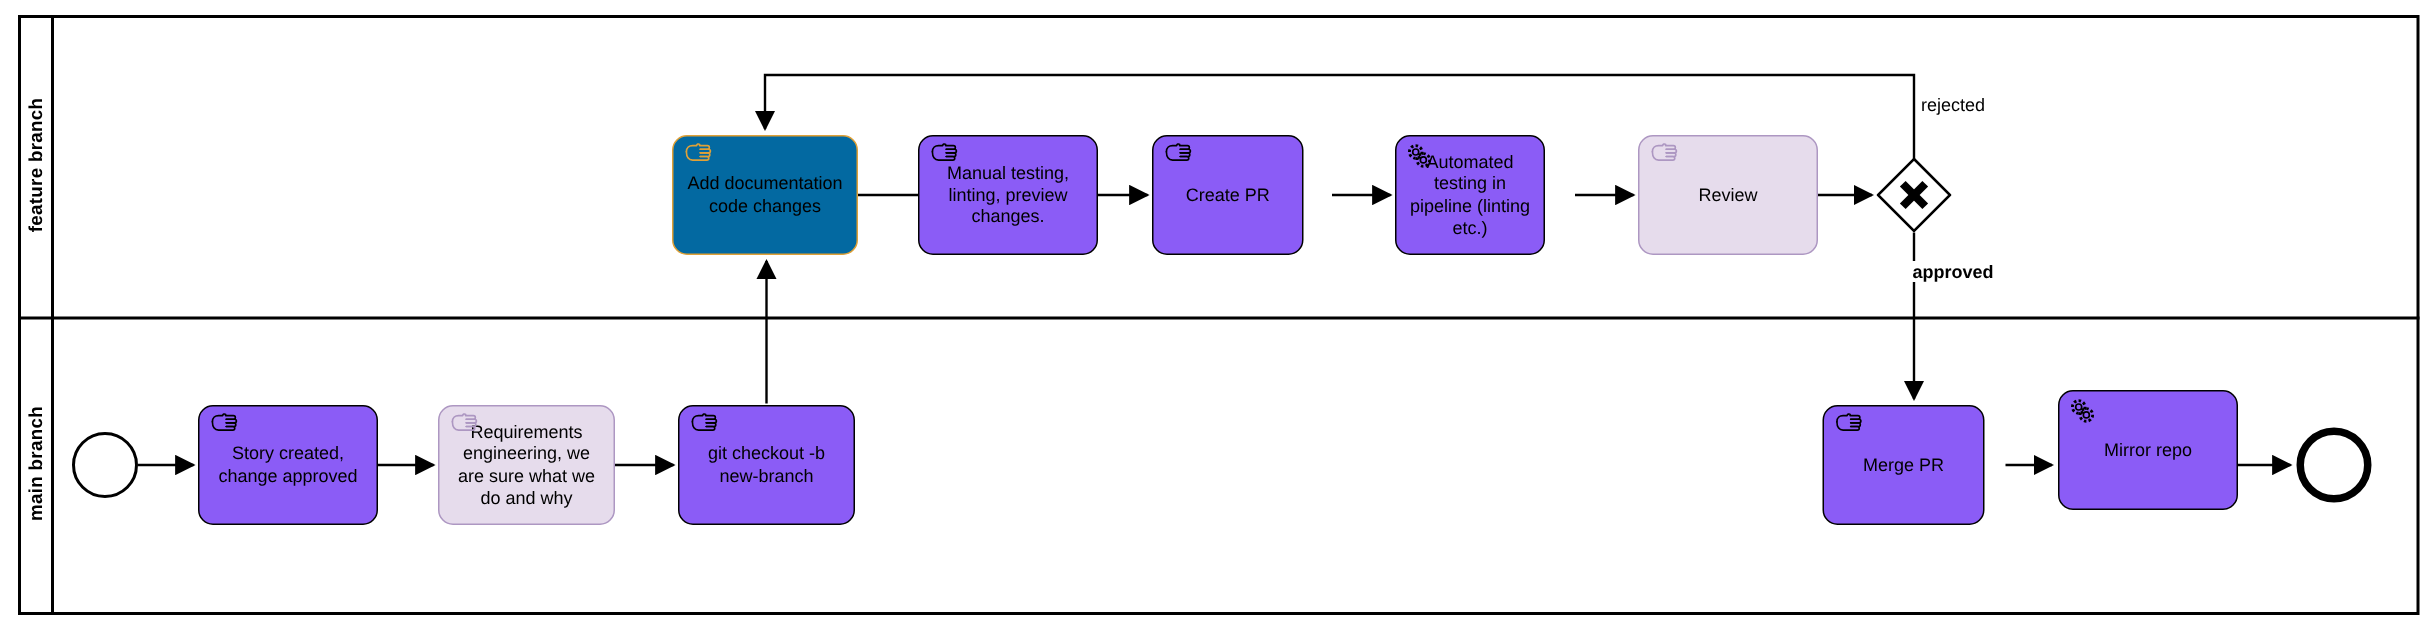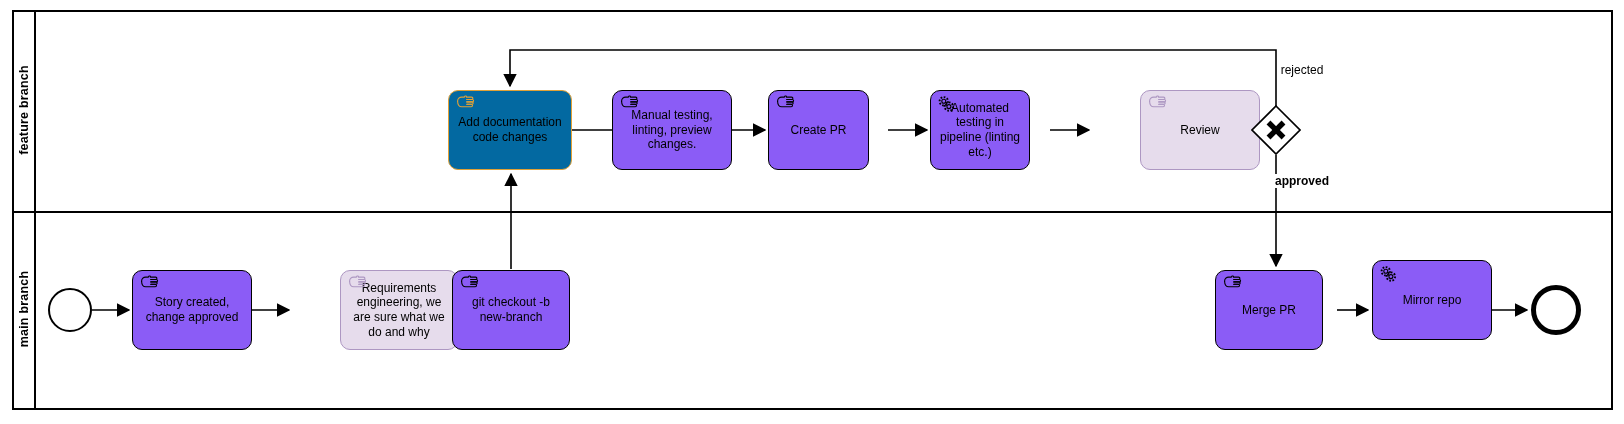--- a/index.html
+++ b/index.html
@@ -22,21 +22,21 @@
     font-weight:bold; font-size:12.5px; white-space:nowrap; letter-spacing:0.2px;
   }
   .flows { position:absolute; left:0; top:0; width:1624px; height:424px; }
   .task {
     position:absolute; box-sizing:border-box; width:120px; height:80px;
     background:#8b5cf6; border:1.6px solid #000; border-radius:10px;
     display:flex; align-items:center; justify-content:center; text-align:center;
     font-size:12px; line-height:1.22; padding:4px 6px;
   }
   .task.orange { background:#0369a1; border-color:#e0a137; }
-  .task.purple { background:#e6dcec; border-color:#ad97c2;margin-left:48px; }
+  .task.purple { background:#e6dcec; border-color:#ad97c2; }
   .task .icon { position:absolute; top:4px; left:6px; color:#000; }
   .task.orange .icon { color:#e0a137; }
   .task.purple .icon { color:#ad97c2; }
   .event-start {
     position:absolute; left:48px; top:288px; width:44px; height:44px;
     box-sizing:border-box; border:2.2px solid #000; border-radius:50%; background:#fff;
   }
   .event-end {
     position:absolute; left:1531px; top:285px; width:50px; height:50px;
     box-sizing:border-box; border:5px solid #000; border-radius:50%; background:#fff;

